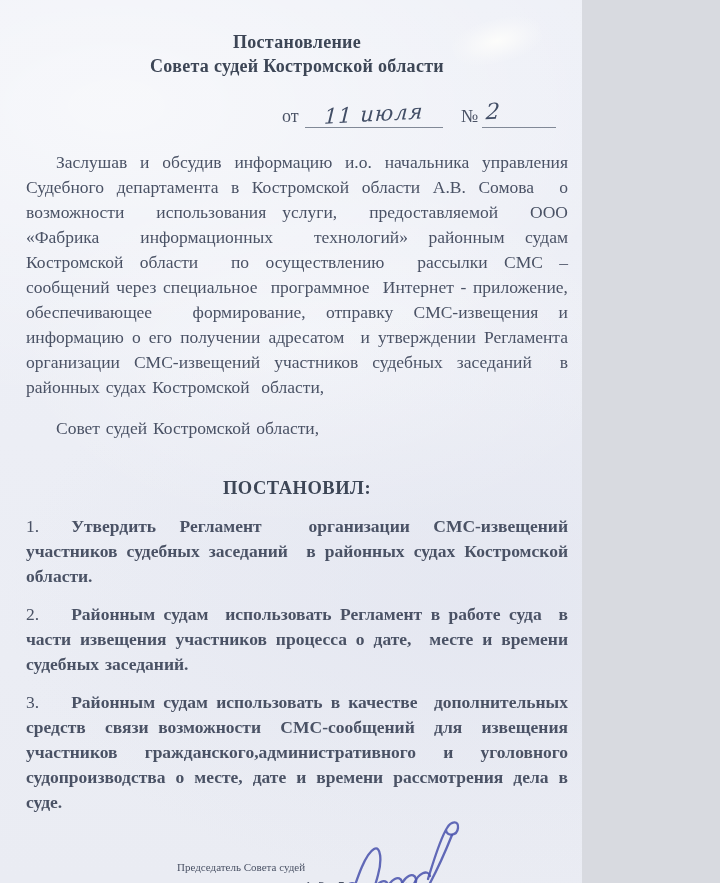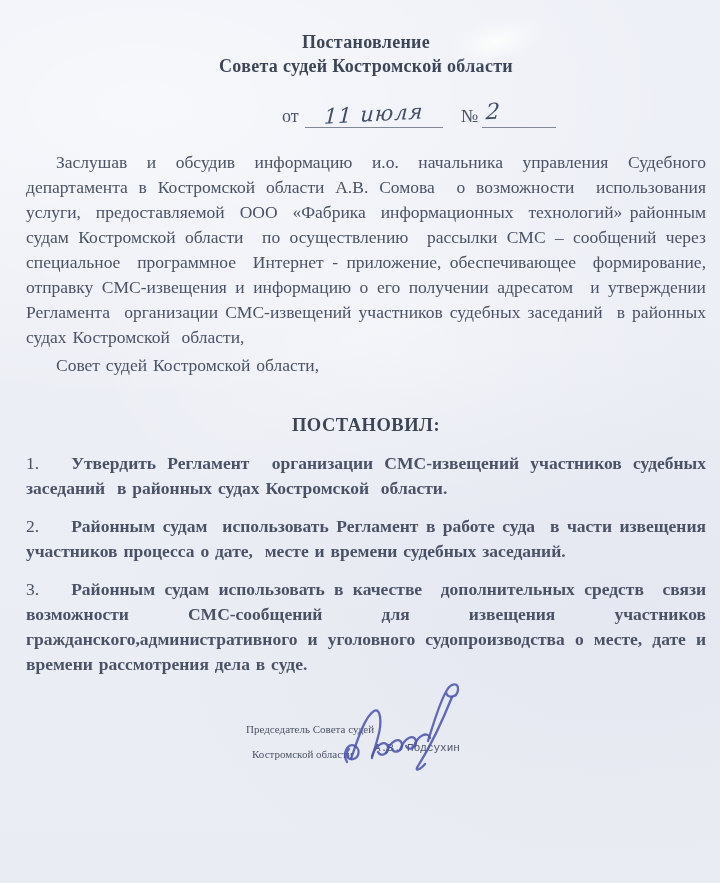--- a/index.html
+++ b/index.html
@@ -1,19 +1,19 @@
 <!DOCTYPE html>
 <html lang="ru"><head>
 <meta charset="utf-8">
 <style>
   * { margin: 0; padding: 0; box-sizing: border-box; }
   html, body { background: #d8dae0; }
   .page {
     position: relative;
-    width: 720px;
+    width: 582px;
     height: 883px;
     overflow: hidden;
     background-color: #edeff6;
     background-image:
       radial-gradient(ellipse 900px 500px at 20% 12%, rgba(255,255,255,0.55), rgba(255,255,255,0) 60%),
       radial-gradient(ellipse 700px 420px at 85% 68%, rgba(223,226,238,0.55), rgba(223,226,238,0) 70%),
       radial-gradient(ellipse 520px 300px at 55% 40%, rgba(255,255,255,0.35), rgba(255,255,255,0) 60%),
       linear-gradient(180deg, #eef0f7 0%, #ecEEf5 50%, #eaecf3 100%);
     font-family: "Liberation Serif", "DejaVu Serif", serif;
     color: #4a5265;
@@ -64,21 +64,21 @@
     letter-spacing: 1px;
   }
   .num-hw { font-size: 22px; padding-left: 4px; top: -3px; }
   .body-text {
     font-size: 17.5px;
     line-height: 25px;
     text-align: justify;
     word-spacing: 1.5px;
   }
   .para { margin-top: 18px; text-indent: 30px; white-space: pre-wrap; }
-  .para-closing { margin-top: 3px; text-indent: 30px; white-space: pre-wrap; }
+  .para-closing { margin-top: 16px; text-indent: 30px; white-space: pre-wrap; }
   .resolved-heading {
     margin-top: 34px;
     text-align: center;
     font-weight: bold;
     font-size: 18.5px;
     line-height: 26px;
     color: #3d4656;
     letter-spacing: 0.5px;
   }
   .item { margin-top: 13px; }

